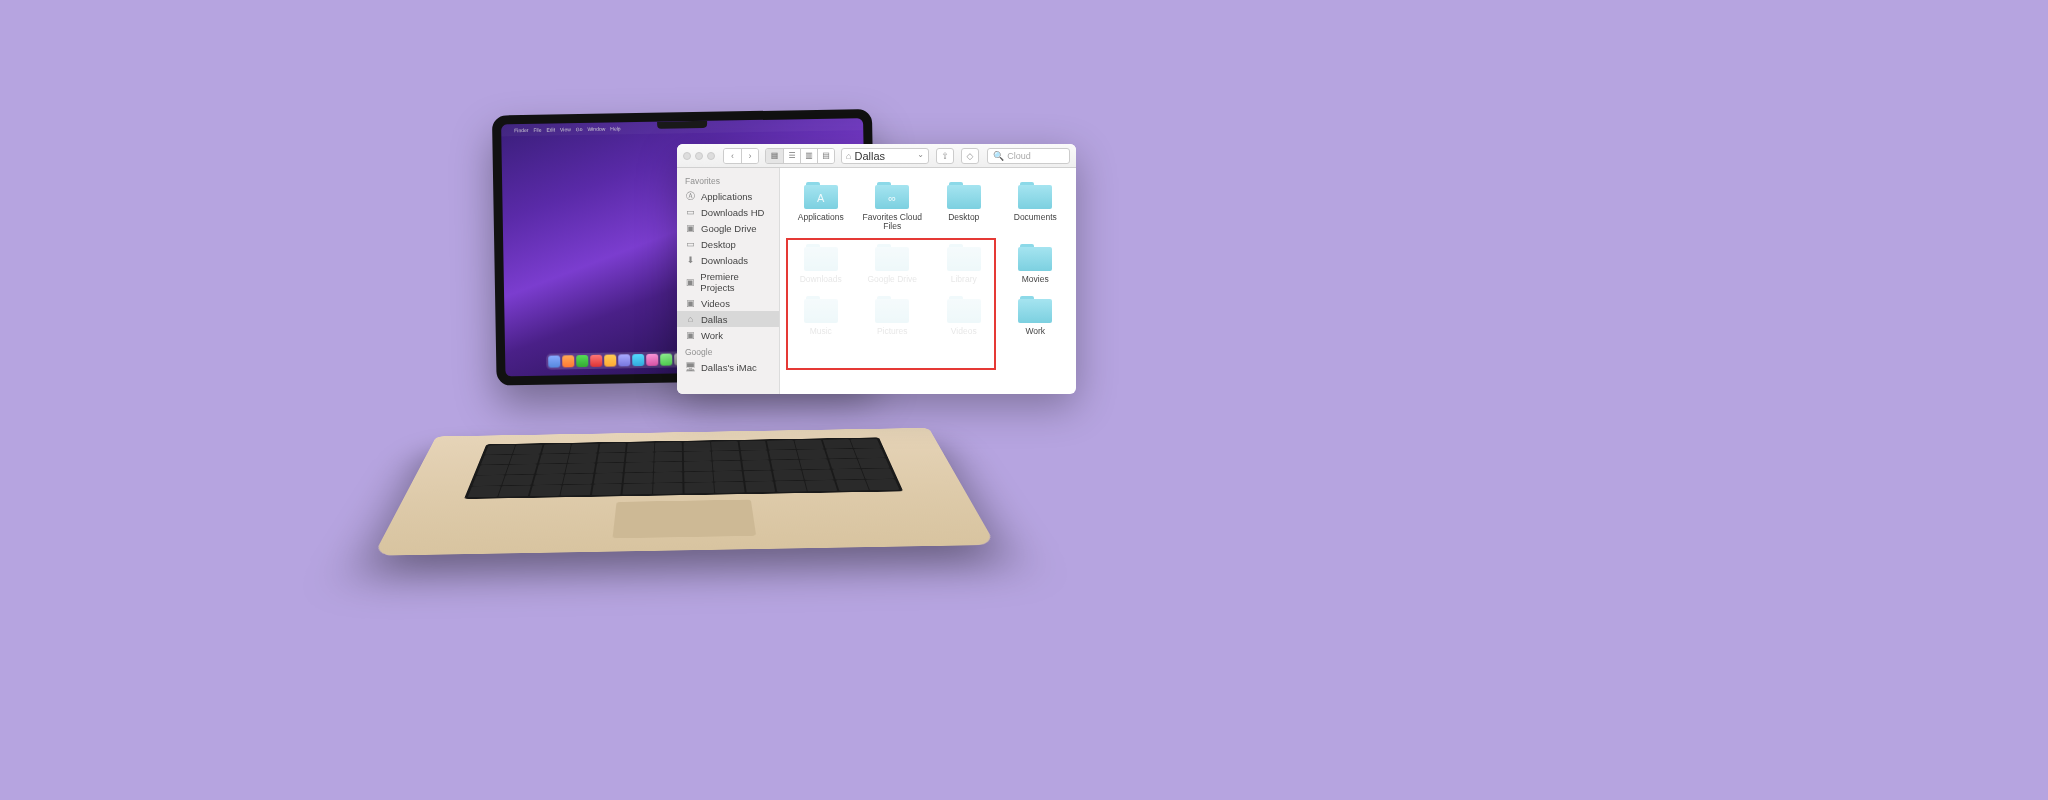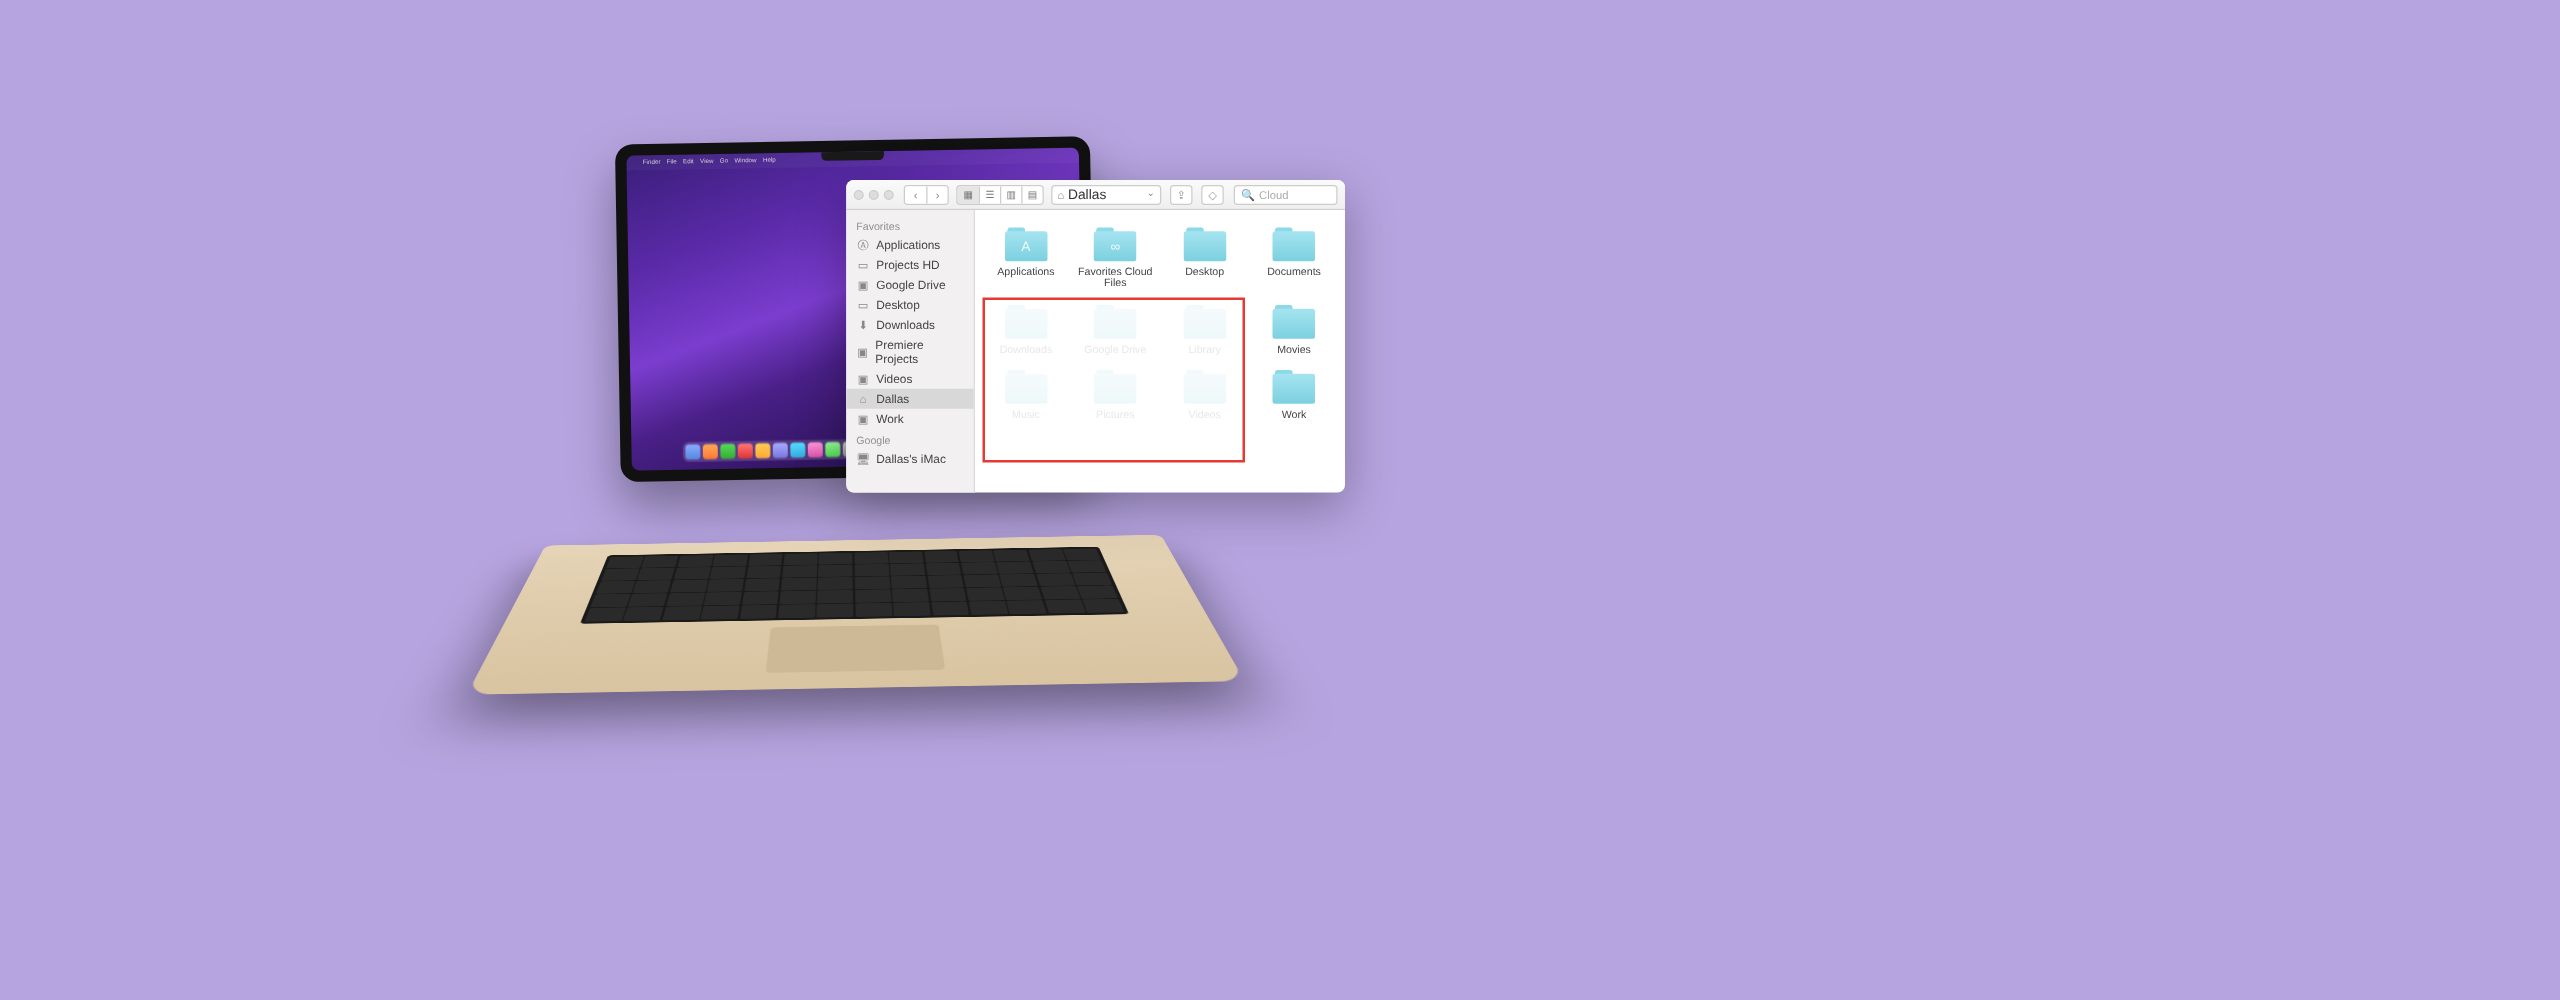--- a/index.html
+++ b/index.html
@@ -216,21 +216,21 @@
 
   <div class="body">
     <div class="sidebar">
       <div class="shead">Favorites</div>
       <div class="srow">
           <span class="ic">Ⓐ</span>
           <span>Applications</span>
         </div>
       <div class="srow">
           <span class="ic">▭</span>
-          <span>Projects HD</span>
+          <span>Downloads HD</span>
         </div>
       <div class="srow">
           <span class="ic">▣</span>
           <span>Google Drive</span>
         </div>
       <div class="srow">
           <span class="ic">▭</span>
           <span>Desktop</span>
         </div>
       <div class="srow">

